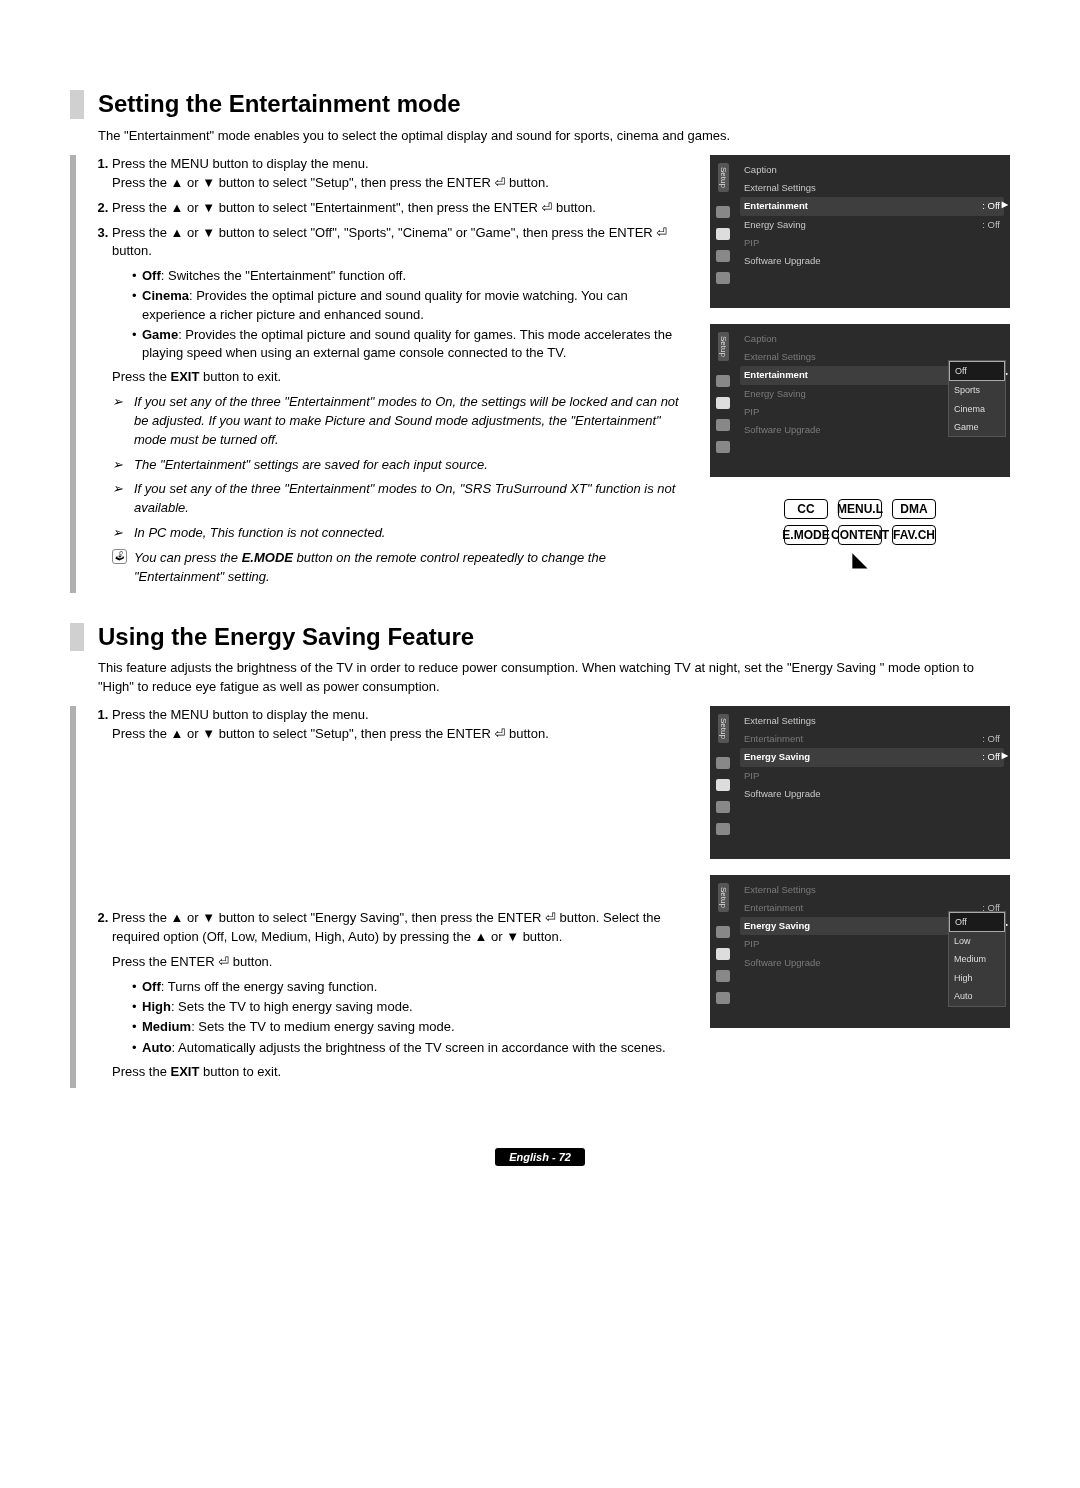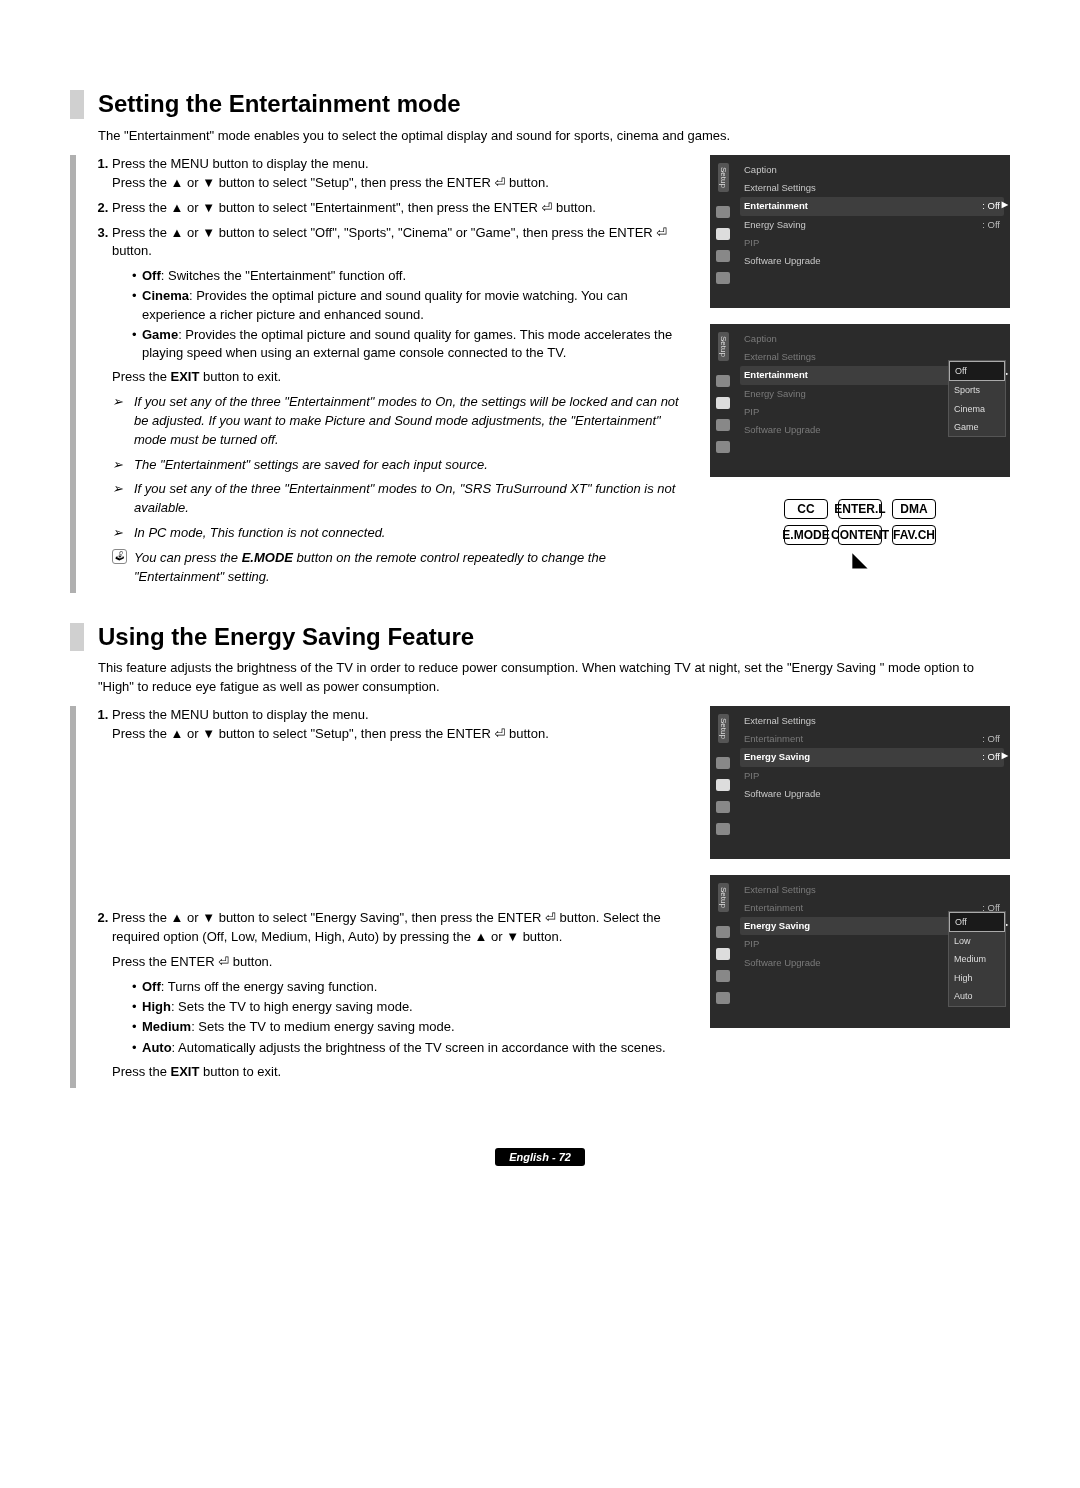--- a/index.html
+++ b/index.html
@@ -346,21 +346,21 @@
           <div class="opt sel">Off</div>
           <div class="opt">Sports</div>
           <div class="opt">Cinema</div>
           <div class="opt">Game</div>
         </div>
     </div>
 
     <div class="remote-box">
       <div class="remote-row" id="remote-row1">
           <div class="remote-btn">CC</div>
-          <div class="remote-btn">ENTER.L</div>
+          <div class="remote-btn">MENU.L</div>
           <div class="remote-btn">DMA</div>
         </div>
       <div class="remote-row" id="remote-row2">
           <div class="remote-btn hi">E.MODE</div>
           <div class="remote-btn">CONTENT</div>
           <div class="remote-btn">FAV.CH</div>
         </div>
       <div class="remote-pointer">◣</div>
     </div>
   </div>

